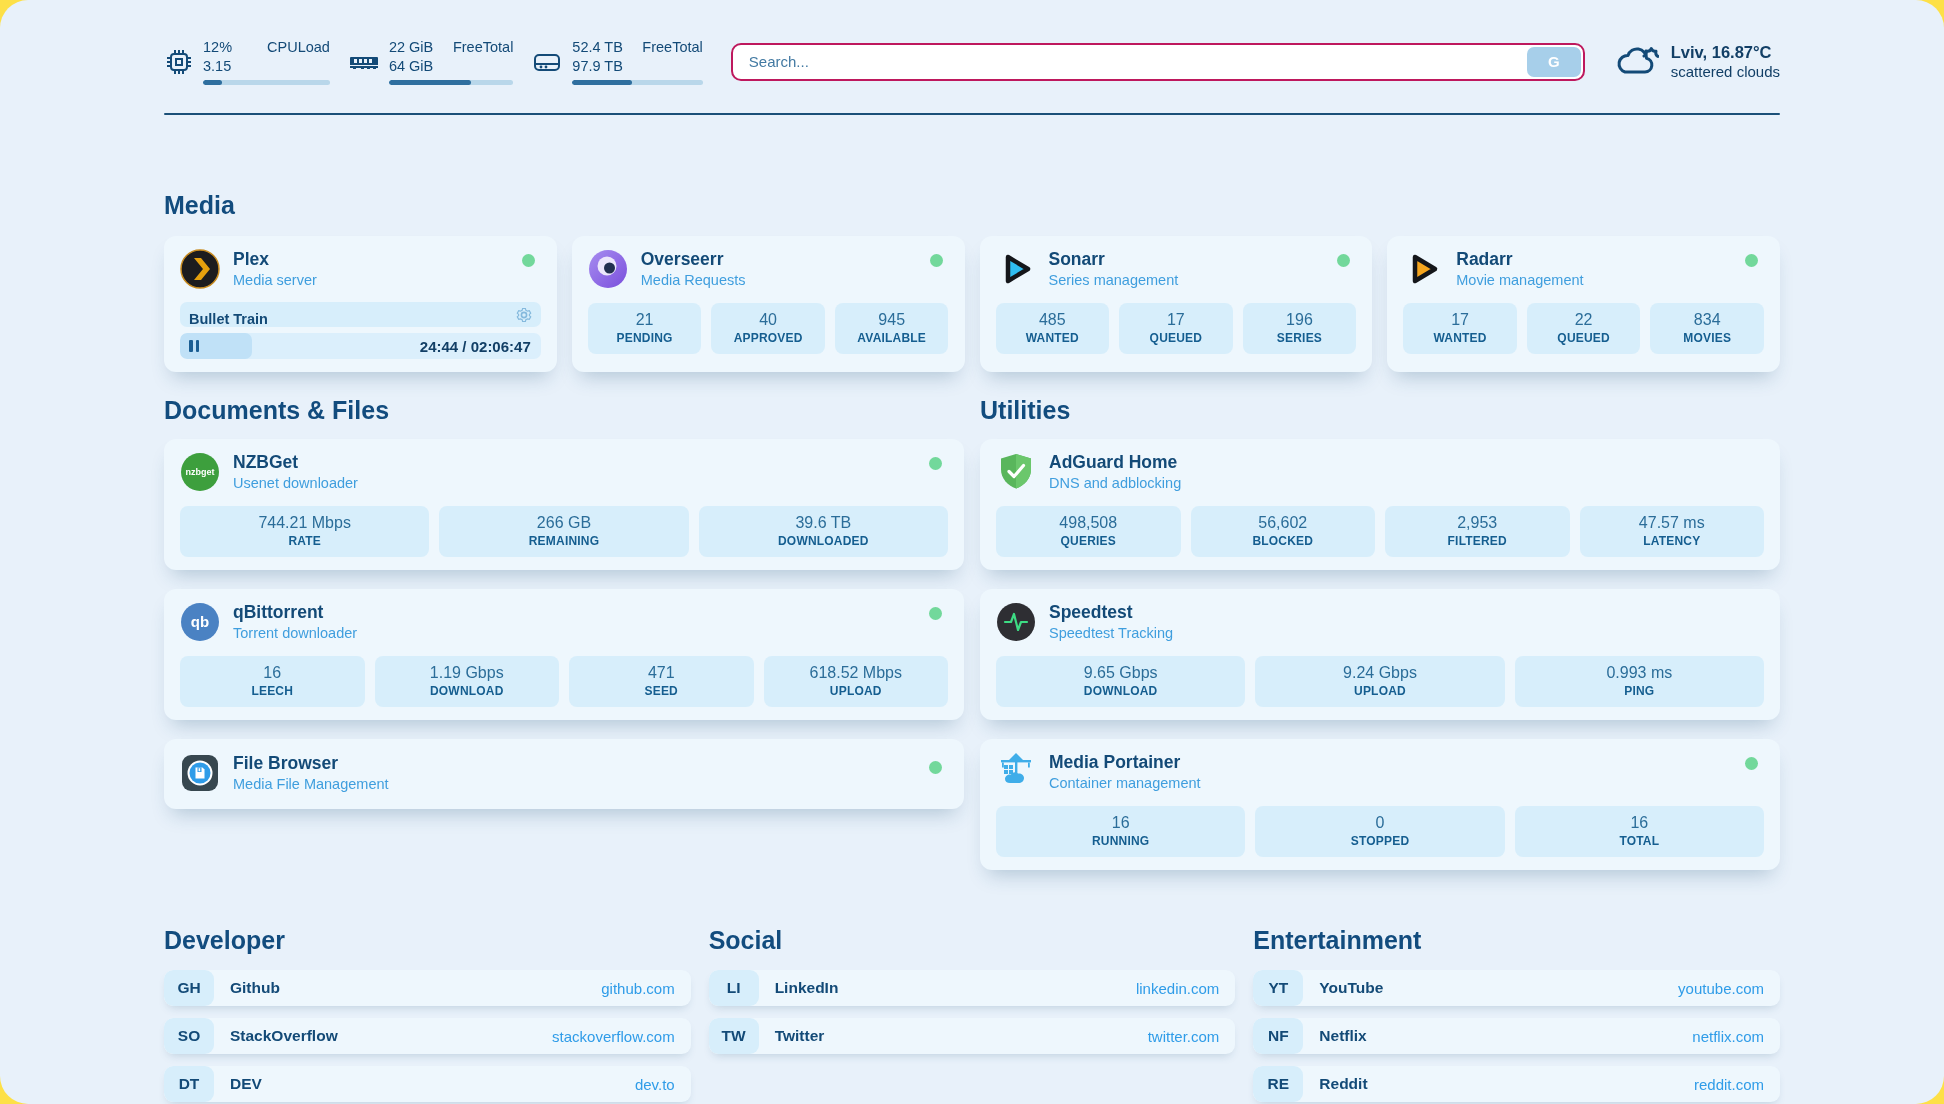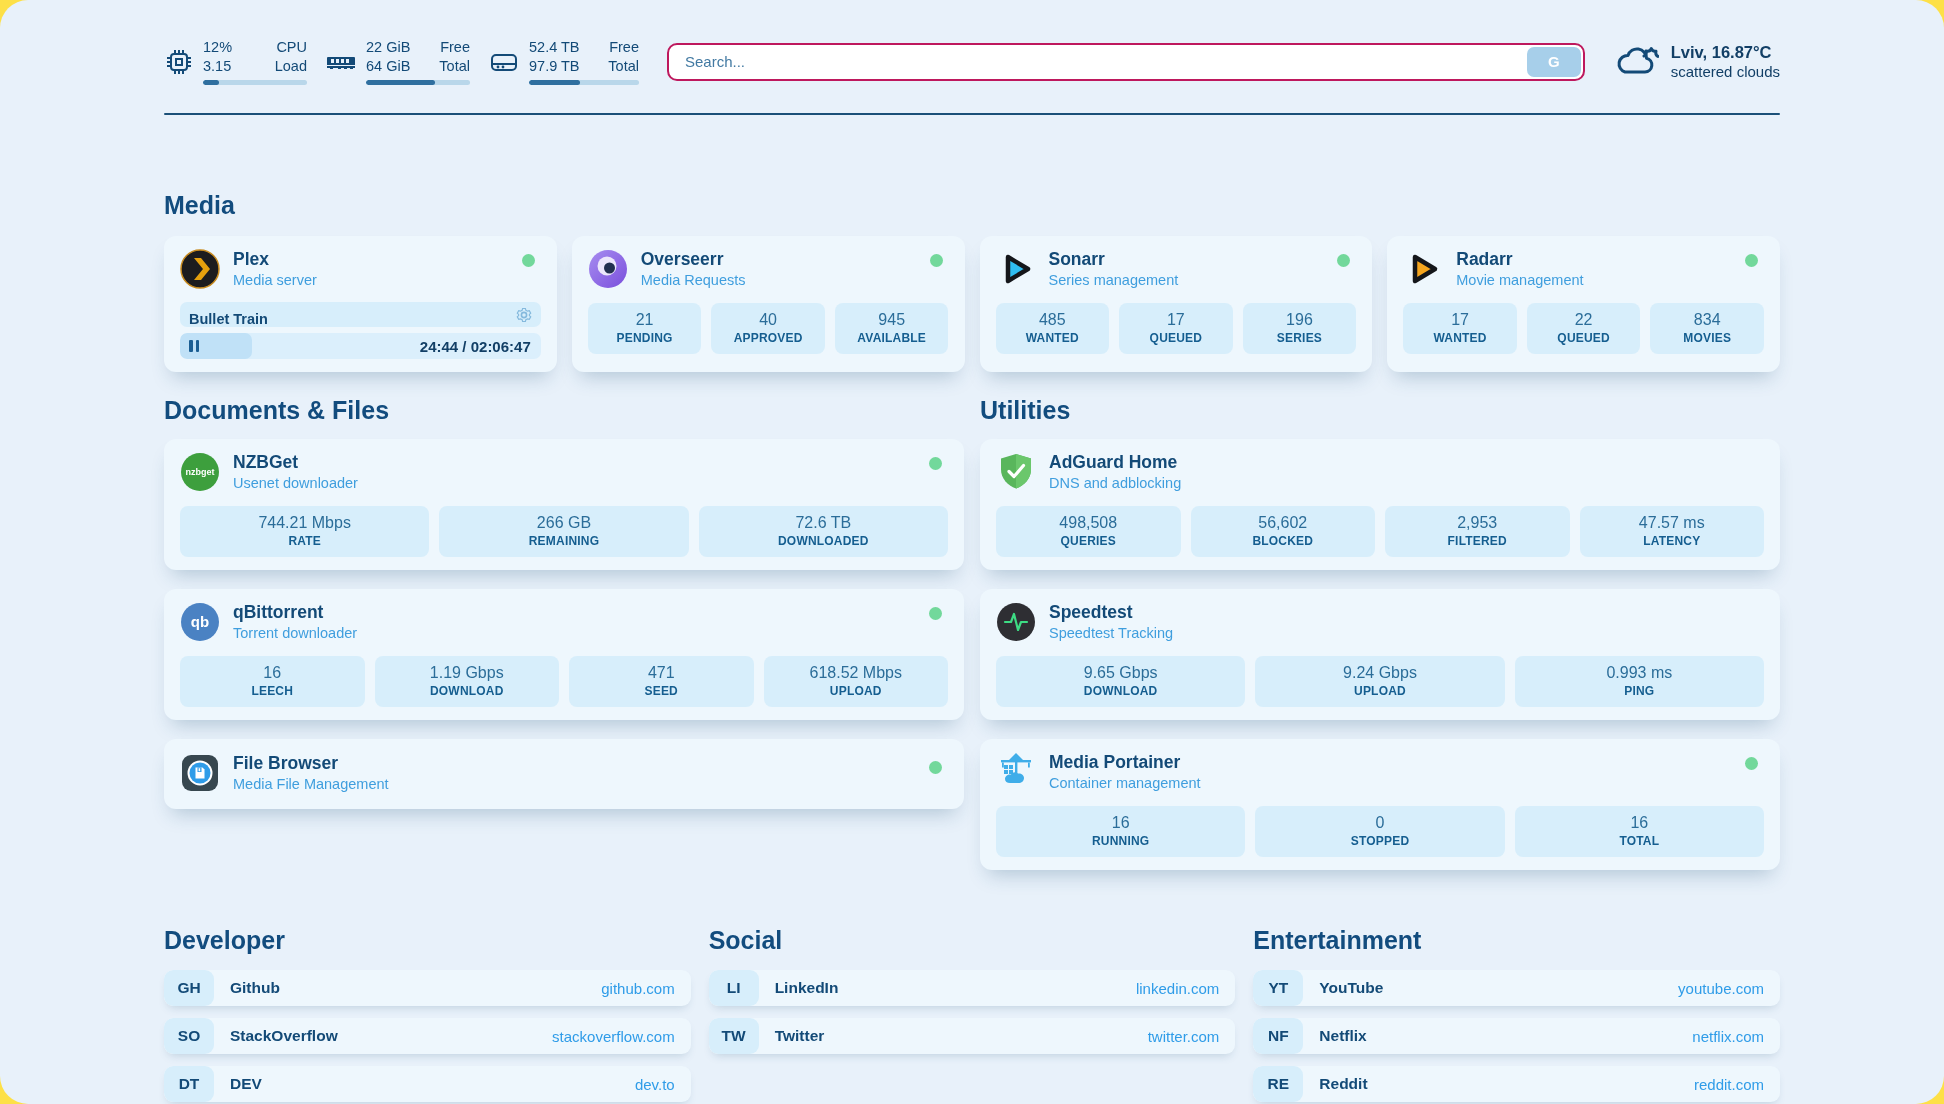--- a/index.html
+++ b/index.html
@@ -10,21 +10,21 @@
   .content { width:1616px; margin:0 auto; position:relative; }
 
   
   .topbar { display:flex; align-items:center; padding-top:33px; height:90px; }
   .sysstats { display:flex; gap:18px; flex-shrink:0; }
   .sysstat { display:flex; gap:9px; align-items:center; }
   .sysstat-icon { flex-shrink:0; display:flex; align-items:center; }
   .sysstat-body { display:flex; flex-direction:column; }
   .sysstat-text { display:flex; gap:14px; font-size:14.5px; color:#134a77; font-weight:500; line-height:19px; }
   .valcol { display:flex; flex-direction:column; min-width:50px; }
-  .labcol { display:flex; flex-direction:column; text-align:right; min-width:40px; }
+  .labcol { display:flex; flex-direction:row; text-align:right; min-width:40px; }
   .meter { height:5px; border-radius:3px; background:#b9d7ea; margin-top:4px; overflow:hidden; }
   .meter-fill { height:100%; background:#2f6f9f; border-radius:3px; }
 
   .search-wrap { flex:1; margin:0 28px; position:relative; }
   .search-input { width:100%; height:38px; border:2px solid #be185d; border-radius:10px; background:#fff;
     padding:0 70px 0 16px; font-size:15px; color:#134a77; outline:none; font-family:inherit; }
   .search-input::placeholder { color:#2e6b98; opacity:.9; }
   .g-btn { position:absolute; top:4px; right:4px; width:54px; height:30px; background:#a7cfea; border-radius:7px;
     color:#fff; font-size:15px; font-weight:700; display:flex; align-items:center; justify-content:center; cursor:pointer; }
 
@@ -354,21 +354,21 @@
         <div class="stat-row">
           <div class="stat-box">
             <div class="stat-value">744.21 Mbps</div>
             <div class="stat-label">RATE</div>
           </div>
           <div class="stat-box">
             <div class="stat-value">266 GB</div>
             <div class="stat-label">REMAINING</div>
           </div>
           <div class="stat-box">
-            <div class="stat-value">72.6 TB</div>
+            <div class="stat-value">39.6 TB</div>
             <div class="stat-label">DOWNLOADED</div>
           </div>
         </div>
       </div>
 
       <div class="card">
         <div class="card-head">
           <span class="app-icon">
             <svg width="40" height="40" viewBox="0 0 40 40">
               <circle cx="20" cy="20" r="19" fill="#4a82c3"></circle>

